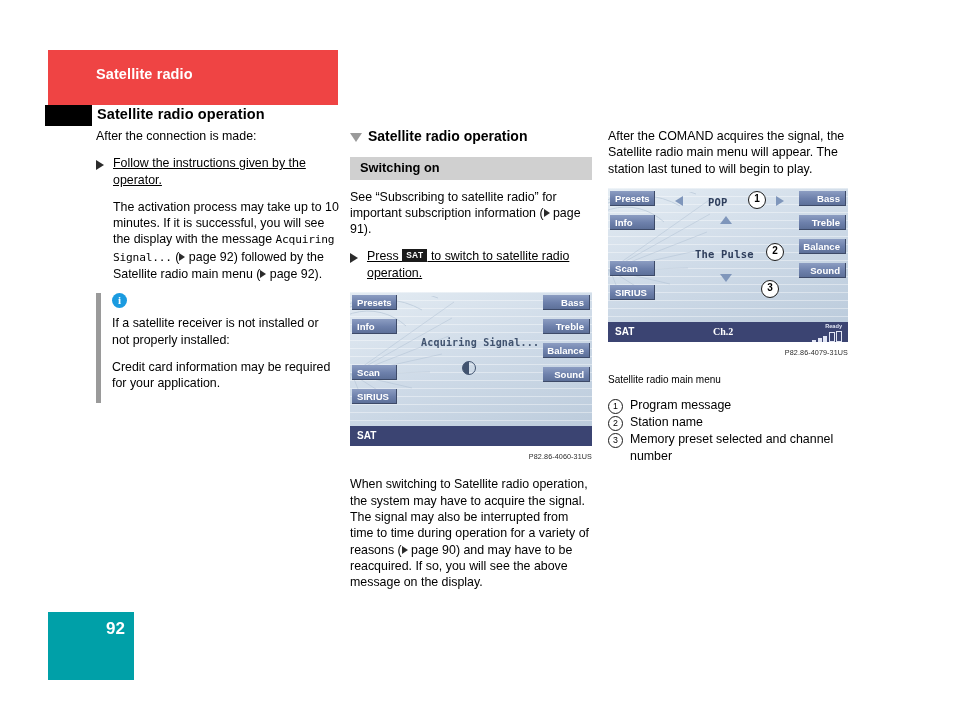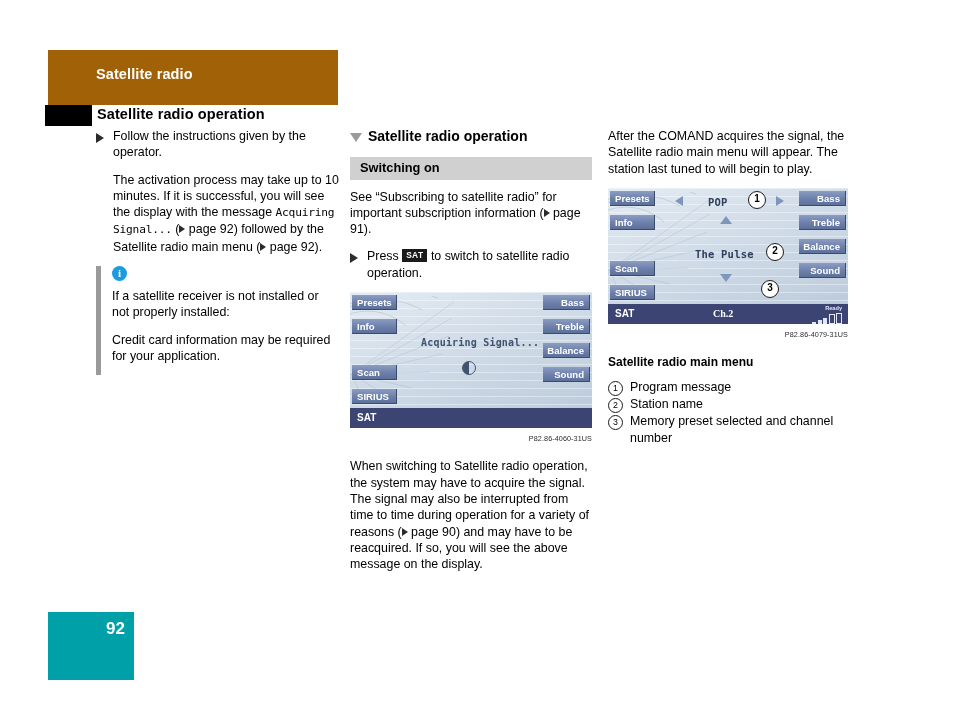--- a/index.html
+++ b/index.html
@@ -16,21 +16,21 @@
     overflow: hidden;
   }
 
   
   .hdr-teal {
     position: absolute;
     left: 48px;
     top: 50px;
     width: 290px;
     height: 55px;
-    background: #a16207;
+    background: #ef4444;
   }
   .hdr-teal-label {
     position: absolute;
     left: 48px;
     top: 16px;
     font-size: 14.5px;
     font-weight: bold;
     color: #ffffff;
     letter-spacing: 0.1px;
   }
@@ -117,21 +117,21 @@
     margin: 0 0 11px 0;
   }
   .tri-right {
     width: 0; height: 0;
     border-top: 5px solid transparent;
     border-bottom: 5px solid transparent;
     border-left: 8px solid #2b2b2b;
     margin-top: 5px;
     flex: none;
   }
-  .step-body { flex: 1; }
+  .step-body { flex: 1; text-decoration: underline; }
   .indent { margin-left: 17px; }
 
   .mono {
     font-family: "DejaVu Sans Mono", monospace;
     font-size: 11.2px;
     letter-spacing: -0.2px;
   }
   .tri-ref {
     display: inline-block;
     width: 0; height: 0;
@@ -176,21 +176,21 @@
     font-family: "Liberation Serif", serif;
     text-align: center;
     line-height: 15px;
     margin-bottom: 7px;
   }
 
   
   .screen {
     position: relative;
     width: 242px;
-    height: 136px;
+    height: 154px;
     background: linear-gradient(160deg, #e4ecf3 0%, #cfdbe8 45%, #b9c9da 100%);
     overflow: hidden;
     font-size: 0;
   }
   .screen.right { width: 240px; }
   .screen-lines {
     position: absolute; inset: 0;
     background-image: repeating-linear-gradient(
       to bottom,
       rgba(255,255,255,0.40) 0px,
@@ -287,22 +287,22 @@
     font-size: 7.2px;
     font-family: "Liberation Sans", sans-serif;
     color: #2b2b2b;
     text-align: right;
     letter-spacing: 0.1px;
     margin-top: 3px;
     margin-bottom: 11px;
   }
 
   .cap-title {
-    font-size: 12px;
-    font-weight: bold;
+    font-size: 10px;
+    font-weight: normal;
     margin: 0 0 9px 0;
   }
   .legend-row {
     display: flex;
     gap: 7px;
     font-size: 12.4px;
     line-height: 16.3px;
     margin-bottom: 0;
   }
   .legend-num {
@@ -325,20 +325,21 @@
 </div>
 <div class="hdr-black"></div>
 <div class="hdr-sub">Satellite radio operation</div>
 
 <div class="page-num-box">
   <div class="page-num">92</div>
 </div>
 
 <div class="col col-left">
 
+  <p>After the connection is made:</p>
 
   <div class="step">
     <span class="tri-right"></span>
     <span class="step-body">Follow the instructions given by the operator.</span>
   </div>
 
   <p class="indent"><span>The activation process may take up to 10 minutes. If it is successful, you will see the display with the message </span><span class="mono">Acquiring Signal...</span><span> (</span><span class="tri-ref"></span><span> page 92) followed by the Satellite radio main menu (</span><span class="tri-ref"></span><span> page 92).</span></p>
 
   <div class="note">
     <div class="note-bar"></div>

